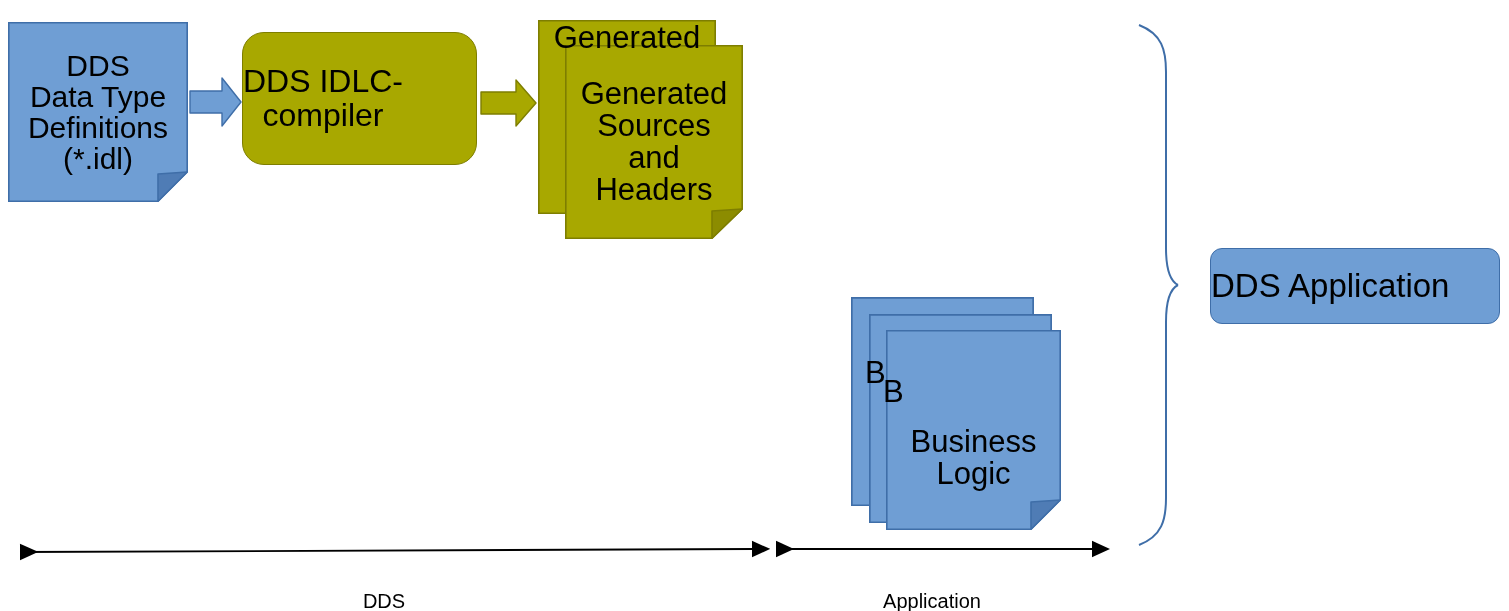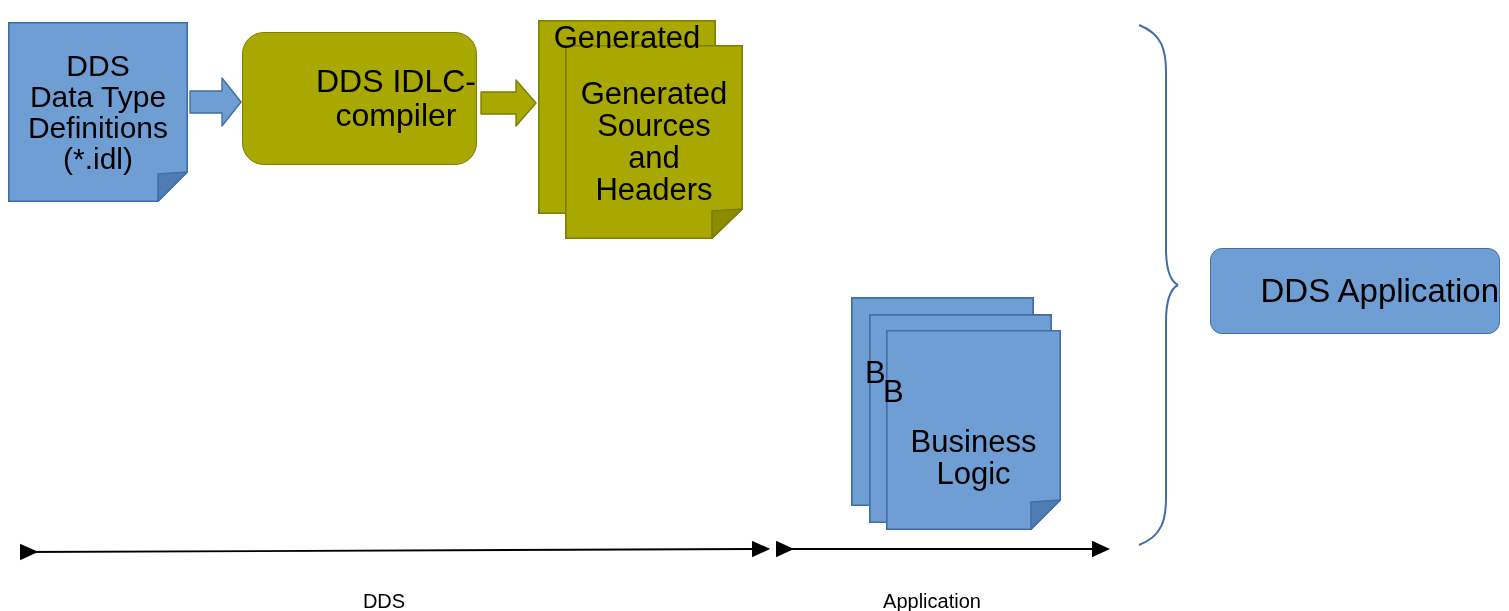--- a/index.html
+++ b/index.html
@@ -40,21 +40,21 @@
   .doc .doc-body {
     position: absolute;
     left: 0; top: 0; right: 0; bottom: 0;
     z-index: 1;
   }
   
   .rbox {
     position: absolute;
     display: flex;
     align-items: center;
-    justify-content: flex-end;
+    justify-content: flex-start;
     text-align: center;
     line-height: 1.05;
     white-space: pre-line;
     box-sizing: border-box;
   }
   
   .svg-layer {
     position: absolute;
     left: 0; top: 0;
     width: 1509px;
@@ -157,21 +157,21 @@
                C1162,22 1166,38 1166,60
                L1166,236
                C1166,258 1170,269 1178,273"></path>
       <path d="M1139,533
                C1162,524 1166,508 1166,486
                L1166,310
                C1166,288 1170,277 1178,273"></path>
     </g>
   </svg>
 
-  <div class="rbox" style="left:1210px; top:236px; width:290px; height:86px;
+  <div class="rbox" style="left:1210px; top:236px; width:290px; height:76px;
               background:#6f9ed4; border:1.5px solid #3f6ea8; border-radius:12px;
               font-size:33px;">
     <span>DDS Application</span>
   </div>
 
   <svg class="svg-layer">
     <defs>
       <marker id="arrowL" viewBox="0 0 12 12" refX="11" refY="6" markerWidth="11" markerHeight="11" orient="auto-start-reverse">
         <path d="M11,1 L11,11 L0,6 Z" fill="#000000"></path>
       </marker>

